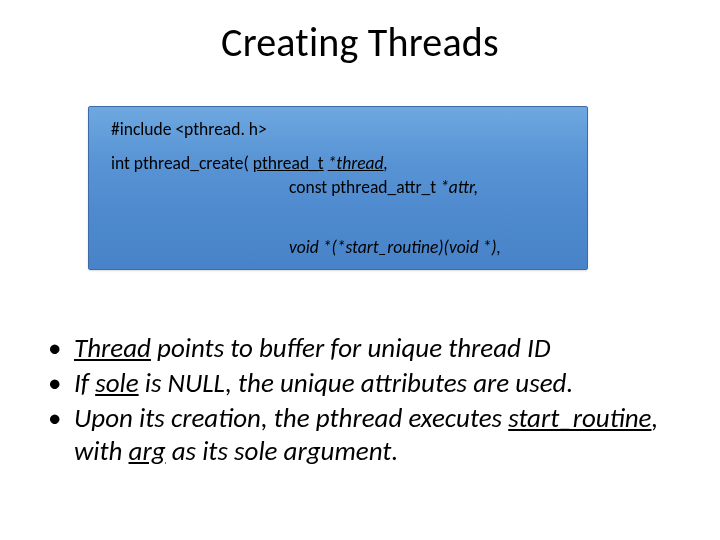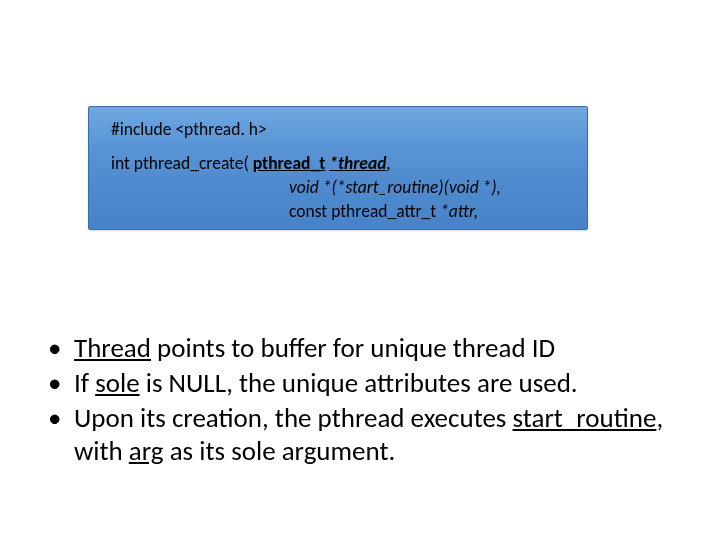--- a/index.html
+++ b/index.html
@@ -22,79 +22,80 @@
     font-size: 40px;
     font-weight: 400;
     padding-top: 18px;
     letter-spacing: 0.2px;
   }
   .codebox {
     position: absolute;
     left: 88px;
     top: 106px;
     width: 500px;
-    height: 124px;
+    height: 164px;
     background: linear-gradient(to bottom, #6fa8e0 0%, #5a96d6 30%, #4f8bce 60%, #4883c9 100%);
     border: 1px solid #3c6ca6;
     border-radius: 2px;
     box-shadow: 0 1px 2px rgba(0,0,0,0.15);
     color: #000;
     padding: 10px 14px 10px 22px;
     box-sizing: border-box;
     font-size: 17.5px;
     line-height: 1.38;
   }
   .inc {
     font-family: Calibri, Arial, sans-serif;
   }
   .sig {
     margin-top: 10px;
   }
   .ind1 { display: block; padding-left: 178px; }
   .ind2 { display: block; padding-left: 170px; }
-  .ital { font-style: italic; }
-  .und  { text-decoration: underline; font-weight: bold; }
+  .ital { font-style: italic; margin-top: 36px; }
+  .und  { text-decoration: underline; }
   .bullets {
     position: absolute;
     left: 44px;
     top: 332px;
     right: 44px;
     font-size: 27px;
     line-height: 1.22;
   }
   .bullets .row {
     display: flex;
     align-items: flex-start;
     margin-bottom: 2px;
   }
   .bullets .dot {
     width: 26px;
     flex: 0 0 26px;
     text-align: left;
     padding-left: 4px;
   }
-  .bullets .txt { flex: 1; }
+  .bullets .txt { flex: 1; font-style: italic; }
   .u { text-decoration: underline; }
 </style>
 </head>
 <body>
 
 <div class="slide">
 
+  <div class="title">Creating Threads</div>
 
   <div class="codebox">
     <div class="inc">#include &lt;pthread. h&gt;</div>
     <div class="sig">
       <div>
         <span>int pthread_create( </span><span class="und">pthread_t</span><span>  </span><span class="ital und">*thread</span><span class="ital">,</span>
       </div>
-      <span class="ind1 ital">void *(*start_routine)(void *),</span>
       <span class="ind1">
         <span>const pthread_attr_t </span><span class="ital">*attr,</span>
       </span>
+      <span class="ind1 ital">void *(*start_routine)(void *),</span>
     </div>
   </div>
 
   <div class="bullets">
     <div class="row">
       <div class="dot">•</div>
       <div class="txt">
         <span></span><span class="u">Thread</span><span>  points to buffer for unique thread ID</span>
       </div>
     </div>

